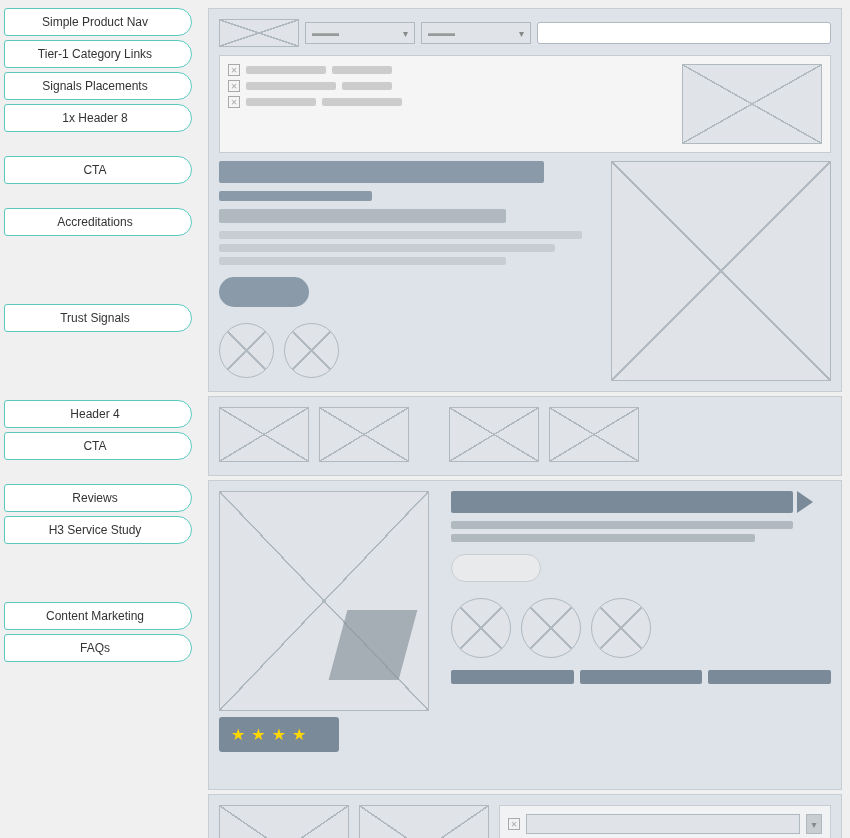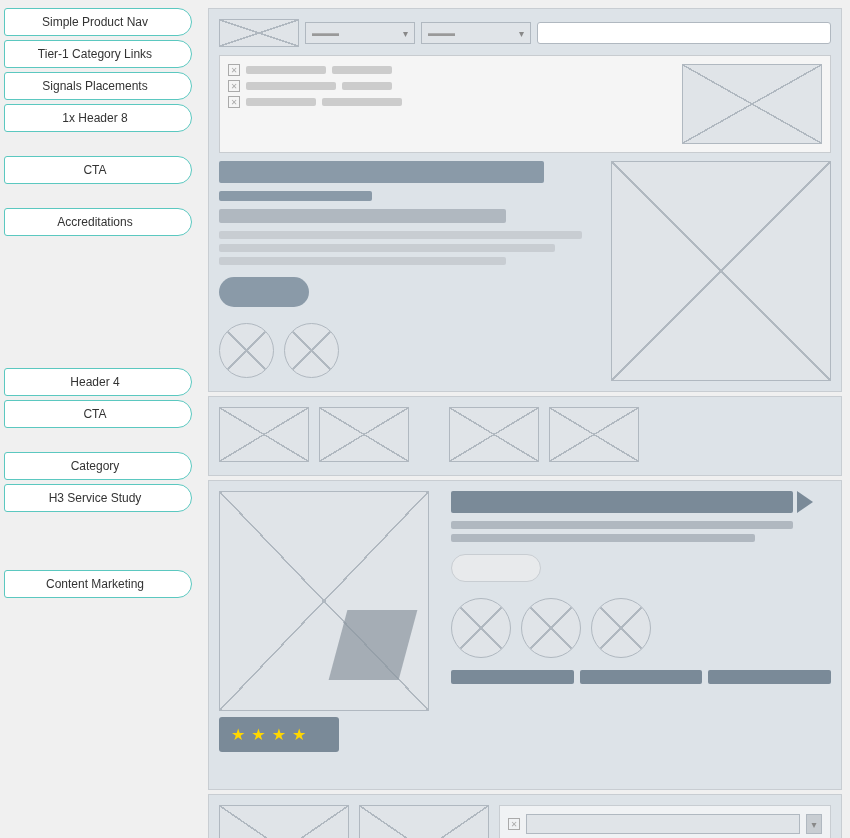--- a/index.html
+++ b/index.html
@@ -419,41 +419,47 @@
   <div class="label-tag">
     <span>CTA</span>
   </div>
   <div class="label-tag spacer"></div>
   <div class="label-tag">
     <span>Accreditations</span>
   </div>
 
   <div class="label-tag spacer" style="min-height:60px;"></div>
 
+  <div class="label-tag">
+    <span>Trust Signals</span>
+  </div>
 
   <div class="label-tag spacer" style="min-height:60px;"></div>
 
   <div class="label-tag">
     <span>Header 4</span>
   </div>
   <div class="label-tag">
     <span>CTA</span>
   </div>
   <div class="label-tag spacer"></div>
   <div class="label-tag">
-    <span>Category</span>
+    <span>Reviews</span>
   </div>
   <div class="label-tag">
     <span>H3 Service Study</span>
   </div>
 
   <div class="label-tag spacer" style="min-height:50px;"></div>
 
   <div class="label-tag">
     <span>Content Marketing</span>
+  </div>
+  <div class="label-tag">
+    <span>FAQs</span>
   </div>
 </div>
 
 <div class="content">
 
   <div class="section-panel section1">
 
     <div class="nav-bar">
       <div class="wf-img nav-logo"></div>
       <div class="nav-dropdown1">

